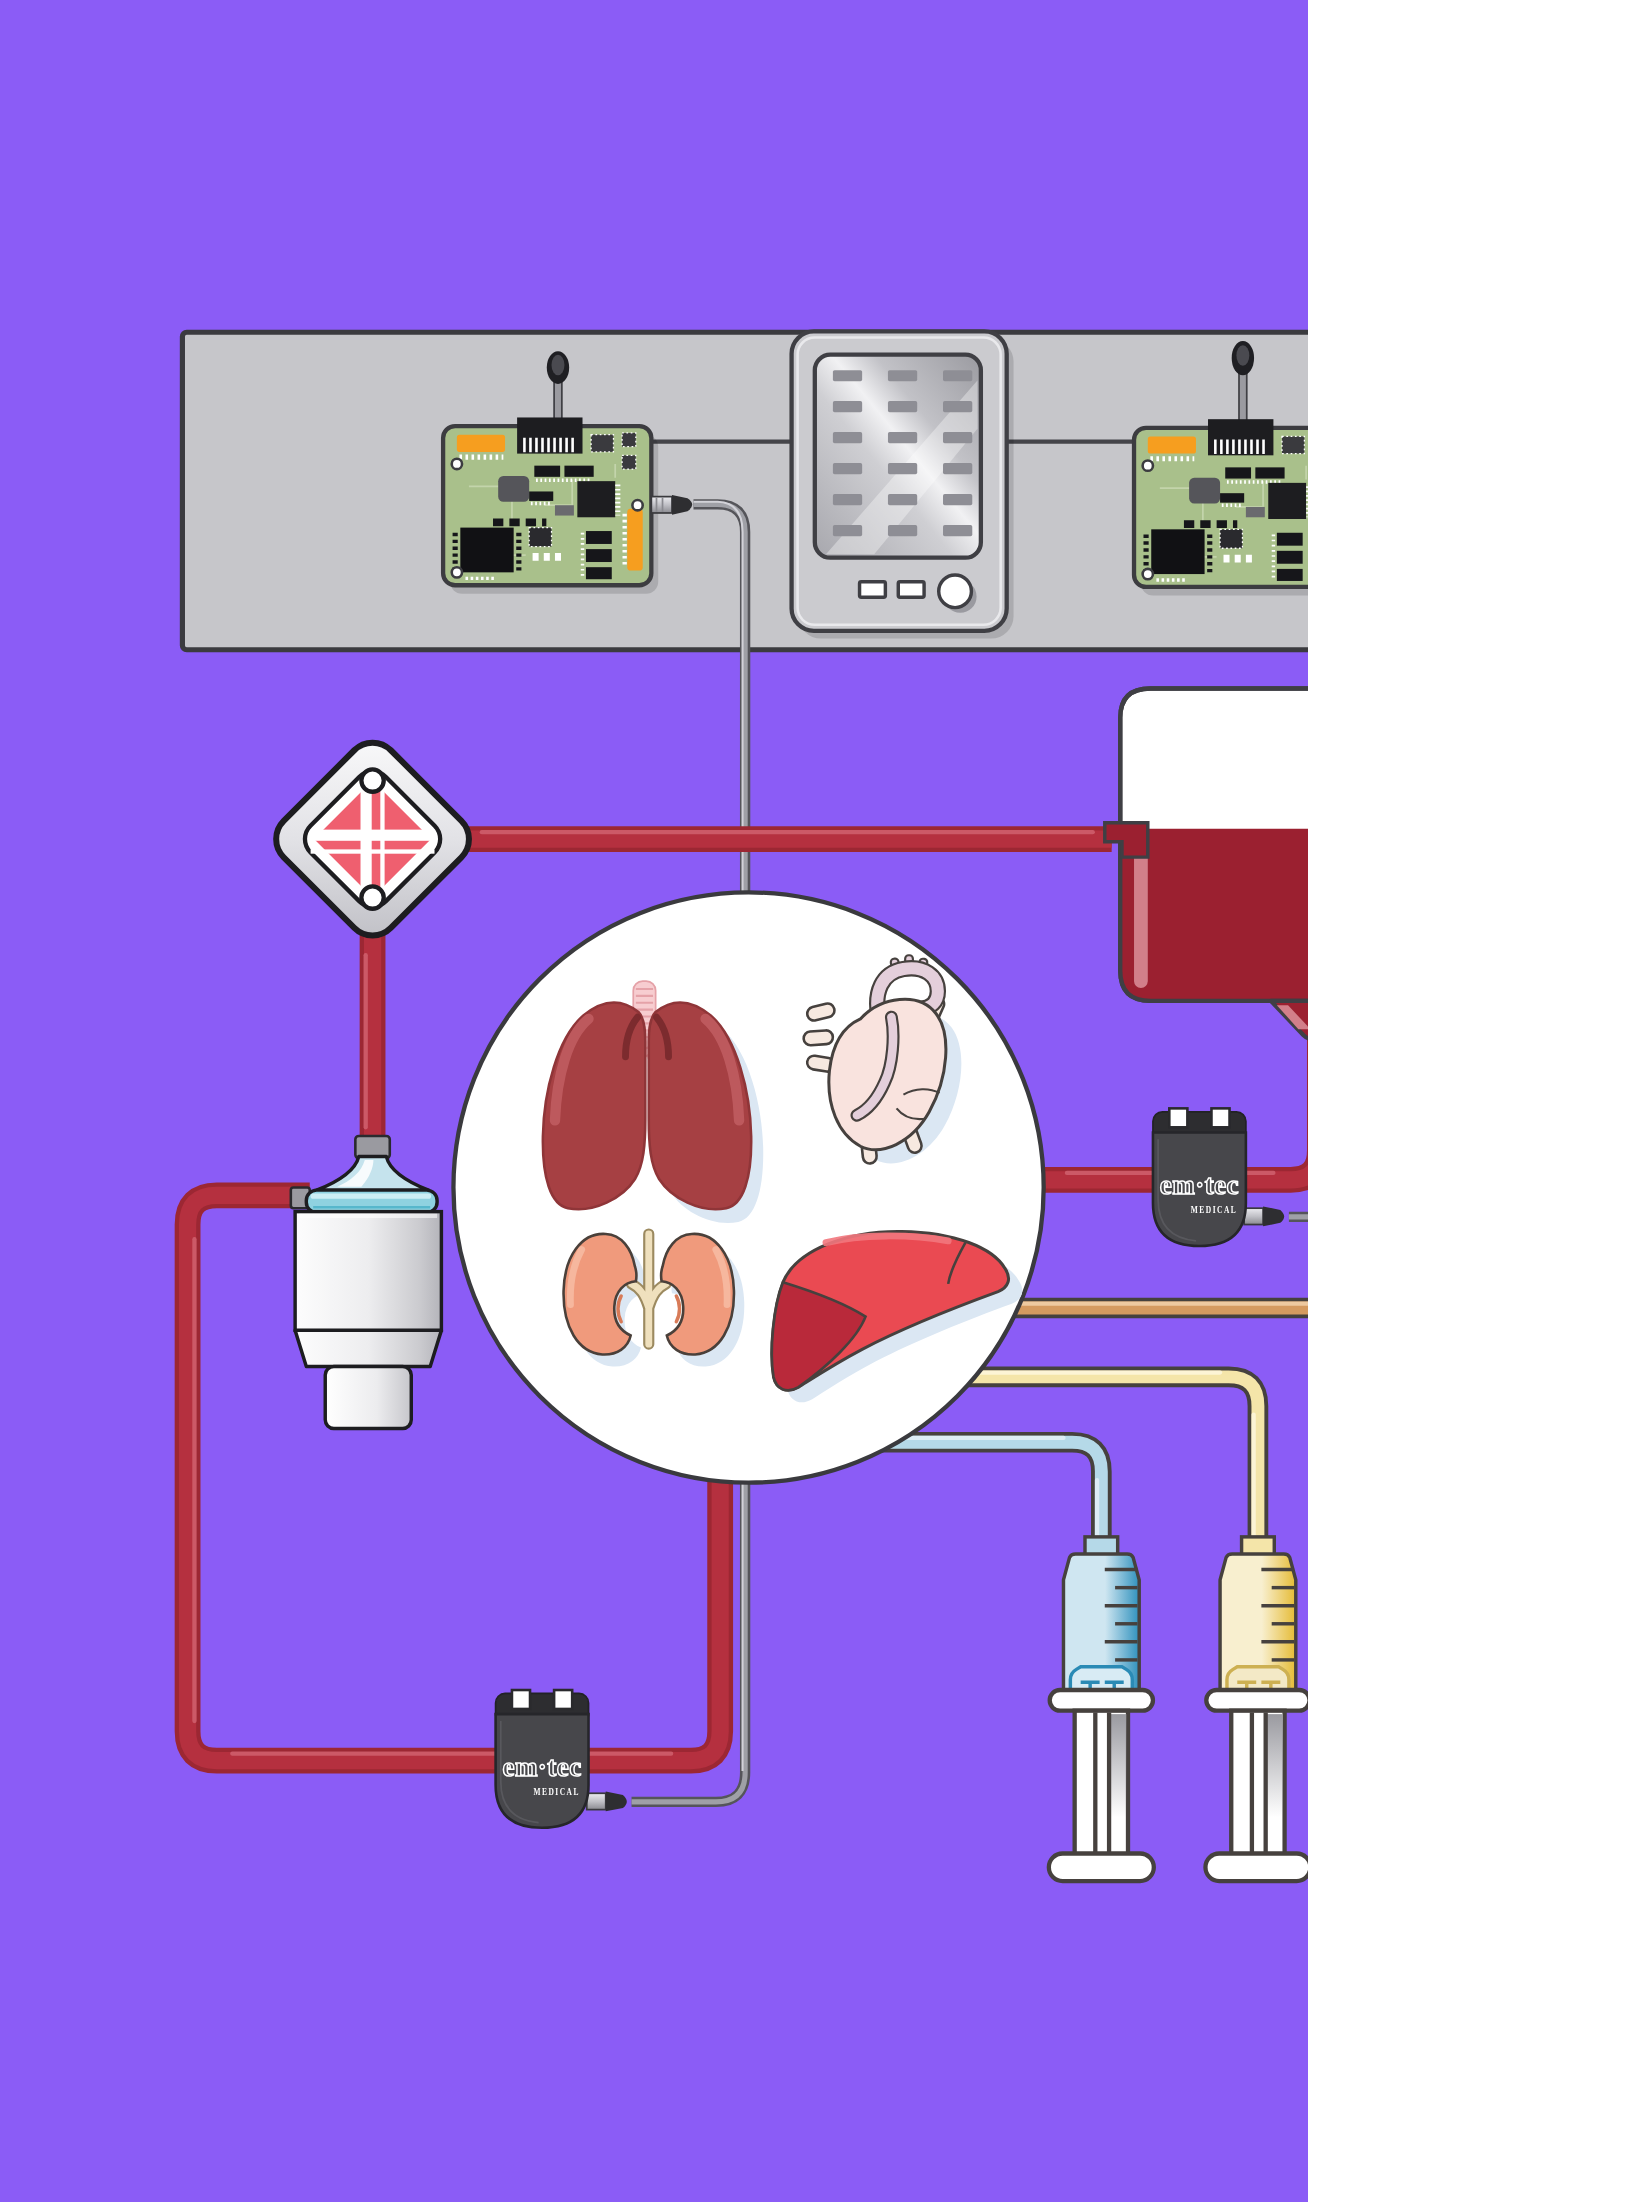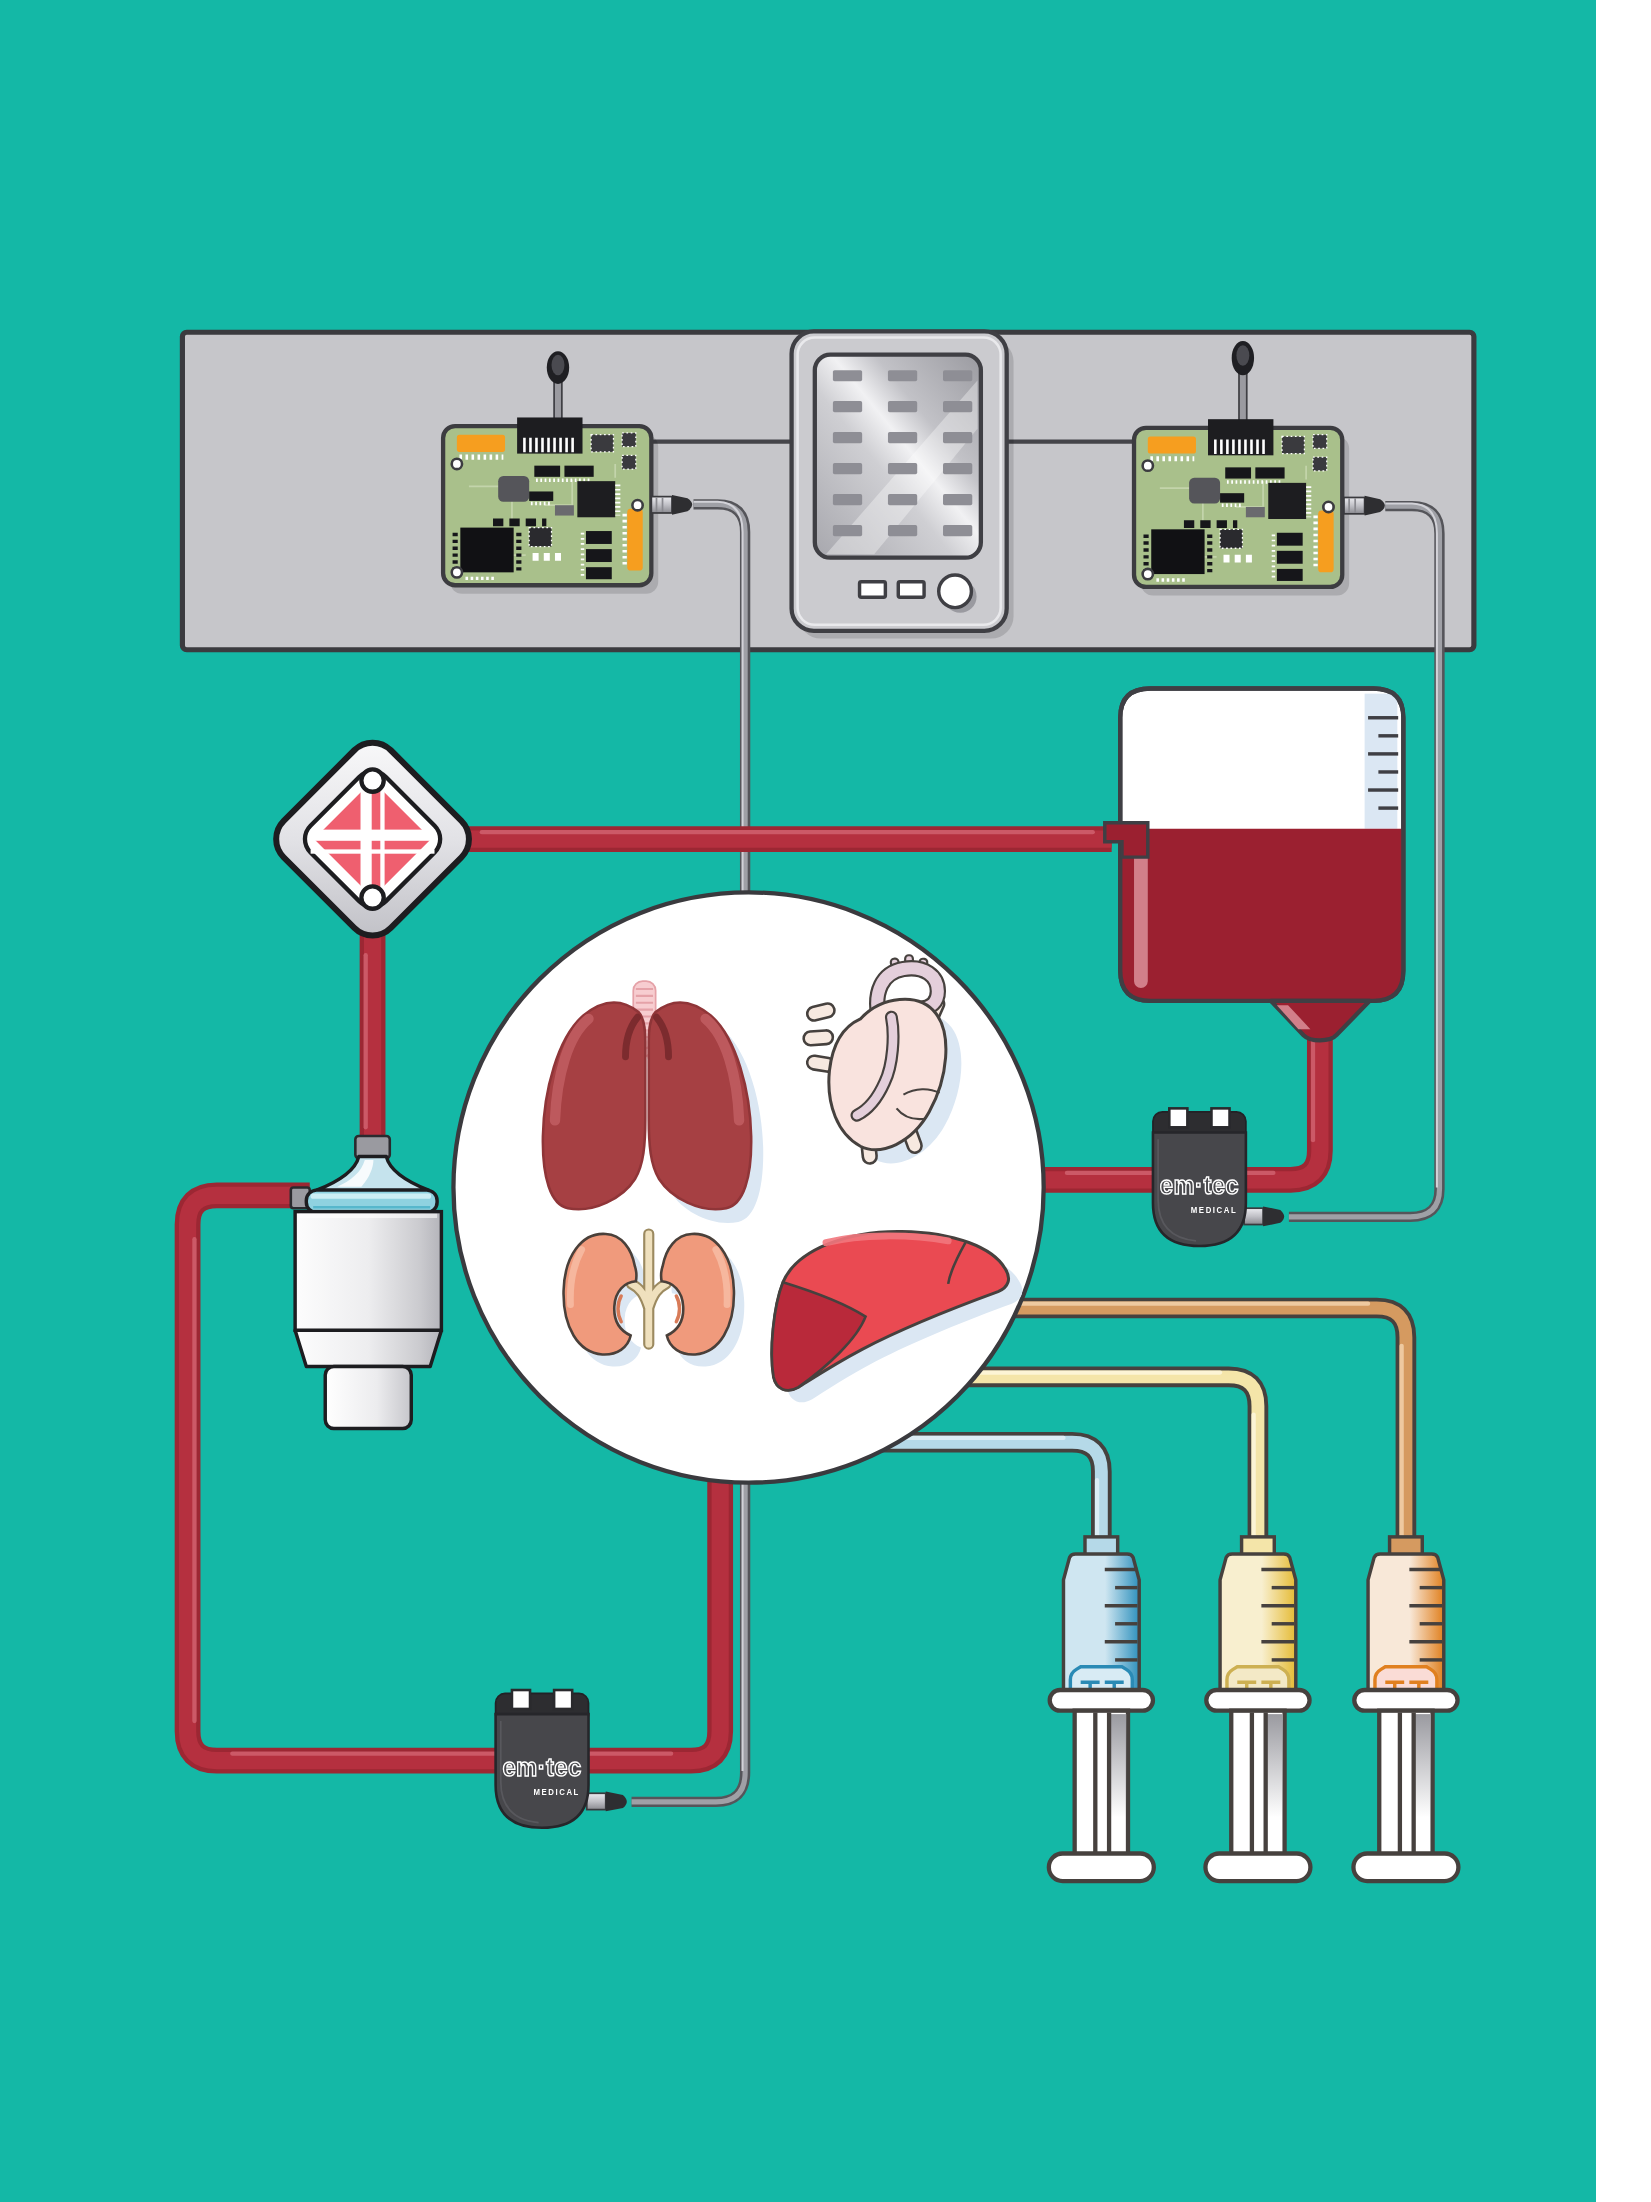--- a/index.html
+++ b/index.html
@@ -1,17 +1,17 @@
 <!DOCTYPE html>
 <html style="--panel: #c6c6ca; --panel-border: #3b3b3f; --pcb-green: #a9c08b; --pcb-border: #3c3c40; --accent-orange: #f69e1f; --screen-dash: #8e8e95; --tube-red: #b5303f; --tube-red-dark: #9c2733; --tube-red-hl: #ce5e6c; --blood: #9b2030; --blood-hl: #d27f8a; --cable-dark: #55555a; --cable-mid: #9fa0a6; --cable-light: #d2d2d8; --outline: #46413e; --filter-pink: #ef5f6f; --pump-cone: #c5e3ed; --pump-band: #8fd2e0; --sensor-body: #47474b; --sensor-top: #2d2d30; --organ-shadow: #dbe7f3; --lung: #a64043; --lung-hl: #c05c60; --heart-body: #f9e3de; --heart-vessel: #e4cfdb; --heart-cream: #f7e9e0; --kidney: #f09a7c; --kidney-hl: #f6b79e; --ureter: #efe0bd; --ureter-edge: #9c8a60; --liver: #ea4a52; --liver-dark: #b9293a; --liver-hl: #f2777d;font-size:13.8px"><head>
 <meta charset="utf-8">
 <style>
   html,body{margin:0;padding:0;background:#ffffff;}
-  .stage{position:relative;width:1596px;height:2203px;background:#14b8a6;overflow:hidden;
-         font-family:Liberation Sans, sans-serif;}
+  .stage{position:relative;width:1308px;height:2203px;background:#8b5cf6;overflow:hidden;
+         font-family:Liberation Serif, serif;}
   svg{display:block;}
   
   .red-out{fill:none;stroke:var(--tube-red-dark);stroke-width:30;}
   .red-in{fill:none;stroke:var(--tube-red);stroke-width:20;}
   .red-hl{fill:none;stroke:var(--tube-red-hl);stroke-width:5;stroke-linecap:round;opacity:.9;}
   .cab-out{fill:none;stroke:var(--cable-dark);stroke-width:12;}
   .cab-mid{fill:none;stroke:var(--cable-mid);stroke-width:6;}
   .cab-hl{fill:none;stroke:var(--cable-light);stroke-width:2.4;}
   .link{fill:none;stroke:#45454a;stroke-width:5;}
   .t-out{fill:none;stroke:var(--outline);stroke-width:24;}

